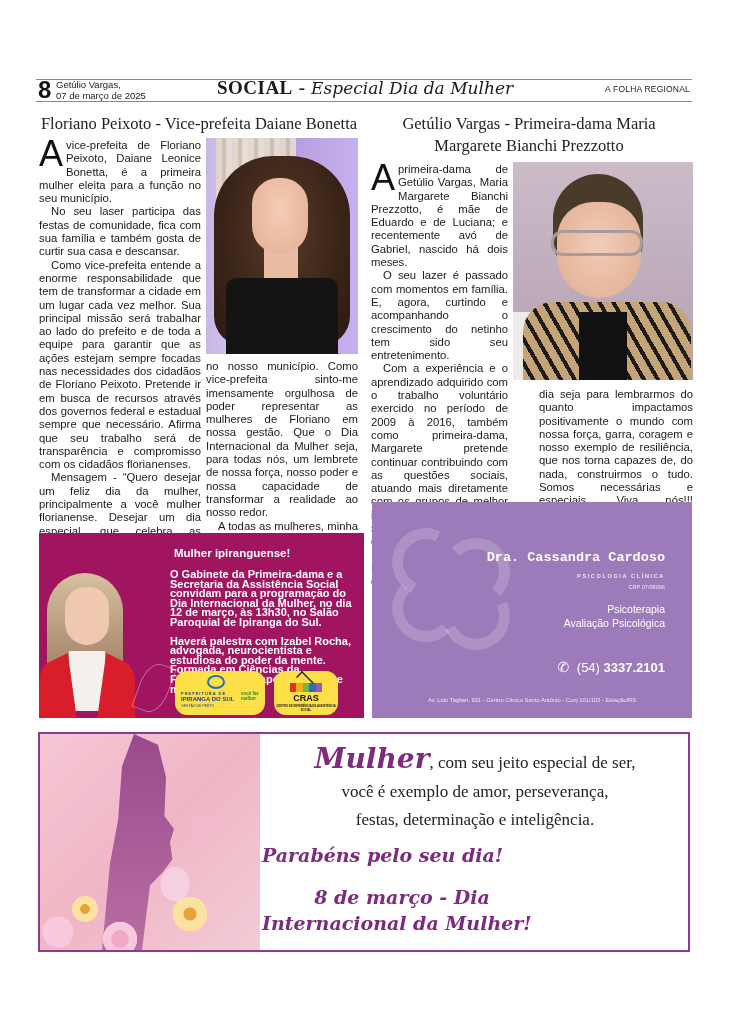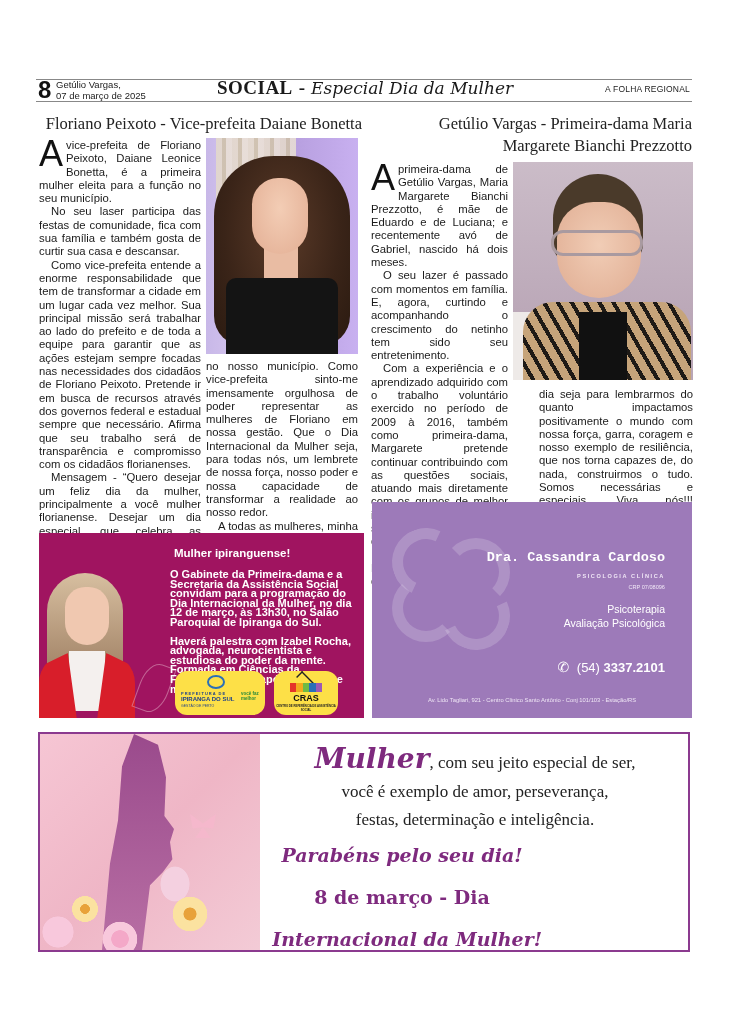--- a/index.html
+++ b/index.html
@@ -9,21 +9,21 @@
   .hdr-line-bot { position: absolute; left: 36px; top: 101px; width: 656px; height: 1px; background: #888; }
   .page-num { position: absolute; left: 38px; top: 79px; font-family: "Liberation Sans", sans-serif; font-weight: bold; font-size: 24px; line-height: 22px; color: #111; }
   .hdr-place { position: absolute; left: 56px; top: 80px; font-size: 9.5px; line-height: 10.5px; color: #222; }
   .hdr-title { position: absolute; left: 0; right: 0; top: 77px; text-align: center; width: 730px; }
   .hdr-title .social { font-family: "Liberation Serif", serif; font-weight: bold; font-size: 19px; letter-spacing: 0.5px; }
   .hdr-title .dash { font-family: "Liberation Serif", serif; font-weight: bold; font-size: 19px; margin: 0 6px; }
   .hdr-title .especial { font-family: "DejaVu Serif", serif; font-style: italic; font-size: 17px; }
   .hdr-paper { position: absolute; right: 40px; top: 84px; font-size: 8.5px; color: #222; letter-spacing: 0.2px; }
 
   
-  .art-title { position: absolute; font-family: "Liberation Serif", serif; font-size: 16.5px; color: #222; text-align: right; line-height: 22px; }
+  .art-title { position: absolute; font-family: "Liberation Serif", serif; font-size: 16.5px; color: #222; text-align: center; line-height: 22px; }
   .txt { position: absolute; font-size: 11.3px; line-height: 13.3px; text-align: justify; hyphens: auto; color: #1a1a1a; }
   .txt p { text-indent: 12px; }
   .txt p.first { text-indent: 0; }
   .dropcap { float: left; font-size: 36px; line-height: 27px; margin: 1px 3px 0 0; font-family: "Liberation Sans", sans-serif; color: #111; }
 
   .photo { position: absolute; overflow: hidden; }
 
   
   .p1 { left: 206px; top: 138px; width: 152px; height: 216px; background: linear-gradient(90deg, #c8b8e8 0%, #d8c8f0 30%, #b8a0e0 60%, #c8b0f0 100%); }
   .p1 .curtain { position: absolute; left: 10px; top: 0; width: 80px; height: 140px; background: repeating-linear-gradient(90deg, #e6dcc7 0 6px, #cfc2a3 6px 10px, #ece3d2 10px 16px); opacity: 0.8; }
@@ -89,23 +89,23 @@
   .f1 { left: 30px; top: 160px; background: radial-gradient(circle, #e8a23a 0 22%, #fbe2a0 24% 60%, transparent 62%); }
   .f2 { left: 130px; top: 160px; background: radial-gradient(circle, #e8a23a 0 22%, #fbe2a0 24% 60%, transparent 62%); width: 40px; height: 40px; }
   .f3 { left: 60px; top: 185px; background: radial-gradient(circle, #f4a8c8 0 30%, #f8c8dc 32% 60%, transparent 62%); width: 40px; height: 40px; }
   .f4 { left: 0; top: 180px; background: radial-gradient(circle, #f8c8dc 0 60%, transparent 62%); width: 36px; height: 36px; }
   .leafy { position: absolute; left: 110px; top: 120px; width: 50px; height: 60px; background: radial-gradient(ellipse, #f4d0e0 0 40%, transparent 42%); }
   .m-head { position: absolute; left: 220px; width: 430px; text-align: center; color: #222; font-family: "Liberation Serif", serif; }
   .m-line1 { top: 8px; font-size: 17px; }
   .m-line1 .big { font-family: "DejaVu Serif", serif; font-weight: bold; font-style: italic; font-size: 28px; color: #7e2a7e; }
   .m-line2 { top: 48px; font-size: 17px; }
   .m-line3 { top: 76px; font-size: 17px; }
-  .m-congrats { position: absolute; left: 222px; top: 110px; width: 280px; text-align: center; font-family: "DejaVu Serif", serif; font-weight: bold; font-style: italic; font-size: 19px; color: #7e2a7e; }
-  .m-date1 { position: absolute; left: 222px; top: 152px; width: 280px; text-align: center; font-family: "DejaVu Serif", serif; font-weight: bold; font-size: 19px; color: #7e2a7e; }
-  .m-date2 { position: absolute; left: 222px; top: 178px; width: 280px; text-align: right; font-family: "DejaVu Serif", serif; font-weight: bold; font-style: italic; font-size: 19px; color: #7e2a7e; margin-top: 16px; }
+  .m-congrats { position: absolute; left: 222px; top: 110px; width: 280px; font-family: "DejaVu Serif", serif; font-weight: bold; font-style: italic; font-size: 19px; color: #7e2a7e; }
+  .m-date1 { position: absolute; left: 222px; top: 152px; width: 280px; text-align: center; font-family: "DejaVu Serif", serif; font-weight: bold; font-style: italic; font-size: 19px; color: #7e2a7e; }
+  .m-date2 { position: absolute; left: 222px; top: 178px; width: 280px; text-align: left; font-family: "DejaVu Serif", serif; font-weight: bold; font-style: italic; font-size: 19px; color: #7e2a7e; }
   .pp-logo { position: absolute; left: 505px; top: 104px; width: 140px; height: 106px; }
   .pp-mark { position: absolute; left: 52px; top: 4px; width: 44px; height: 50px; background: linear-gradient(180deg, #2c3e8a 0%, #22306e 75%, #e23a3a 76%); border-radius: 6px 24px 24px 4px; }
   .pp-mark .num { position: absolute; left: 10px; top: 12px; font-size: 16px; font-weight: bold; color: #fff; font-style: italic; }
   .pp-name { position: absolute; left: 0; right: 0; top: 54px; text-align: center; font-size: 19px; font-weight: bold; color: #1f3b78; letter-spacing: -0.3px; }
   .pp-tag { position: absolute; left: 0; right: 0; top: 77px; text-align: center; font-size: 6px; font-style: italic; color: #d6323a; }
   .pp-city { position: absolute; left: 0; right: 0; top: 85px; text-align: center; font-family: "DejaVu Serif", serif; font-weight: bold; font-style: italic; font-size: 11px; color: #1f3b78; }
 </style>
 </head>
 <body>
 

